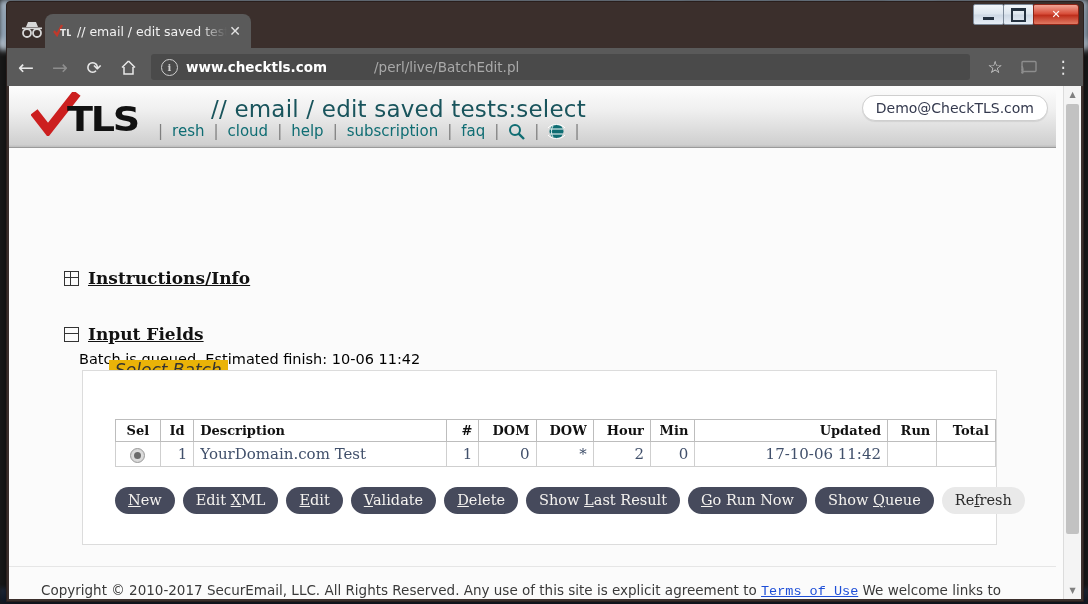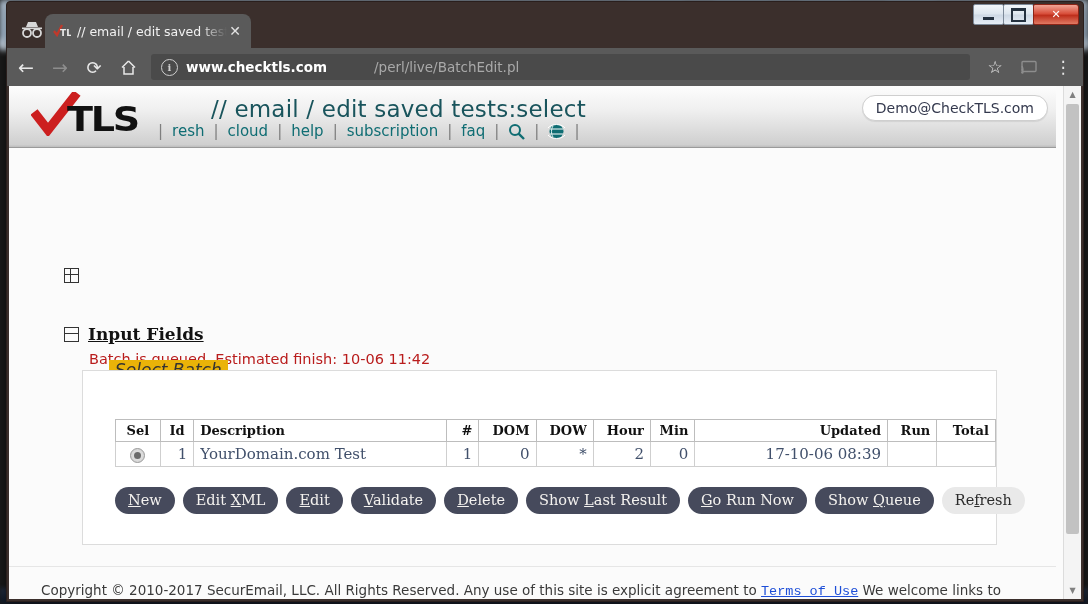--- a/index.html
+++ b/index.html
@@ -96,21 +96,21 @@
   .sect{position:absolute;font-size:17px;color:#121212;display:flex;align-items:center;}
   .sect .box{display:inline-block;width:13px;height:13px;border:1px solid #333;
              position:relative;margin-right:9px;}
   .sect .box.plus::before,.sect .box.plus::after,
   .sect .box.minus::before{content:"";position:absolute;background:#333;}
   .sect .box.plus::before{left:5px;top:0;width:1px;height:13px;}
   .sect .box.plus::after{left:0;top:5px;width:13px;height:1px;}
   .sect .box.minus::before{left:0;top:5px;width:13px;height:1px;}
   .sect .lbl{text-decoration:underline;font-weight:bold;
              font-family:"DejaVu Serif","Liberation Serif",serif;font-size:17px;}
-  #status{position:absolute;left:70px;top:203px;color:#b91c1c;font-size:14.5px;margin-left:10px;}
+  #status{position:absolute;left:70px;top:203px;color:#000000;font-size:14.5px;}
   
   #fs{position:absolute;left:73px;top:222px;width:915px;height:175px;
       border:1px solid #dcdcdc;background:#fff;box-sizing:border-box;}
   #fs-legend{position:absolute;left:100px;top:212px;background:#eab308;padding:0 6px;
              font-size:17px;color:#333;font-style:italic;}
   
   table{position:absolute;left:32px;top:48px;border-collapse:collapse;
         font-family:"DejaVu Serif","Liberation Serif",serif;}
   th{border:1px solid #bdbdbd;background:#fff;font-size:13px;color:#111;
      padding:3px 6px;font-weight:bold;white-space:nowrap;}
@@ -273,20 +273,21 @@
               </svg>
           </span>
           <span class="sep">|</span>
         </div>
       </div>
 
       <div id="body">
 
         <div class="sect" style="left:55px;top:120px;">
           <span class="box plus"></span>
+          <span class="lbl">Instructions/Info</span>
         </div>
 
         <div class="sect" style="left:55px;top:176px;">
           <span class="box minus"></span>
           <span class="lbl">Input Fields</span>
         </div>
 
         <div id="status">Batch is queued. Estimated finish: 10-06 11:42</div>
 
         <div id="fs-legend">Select Batch</div>
@@ -311,21 +312,21 @@
             <tbody>
               <tr>
                 <td class="c"><span class="radio"></span></td>
                 <td class="r">1</td>
                 <td>YourDomain.com Test</td>
                 <td class="r">1</td>
                 <td class="r">0</td>
                 <td class="r">*</td>
                 <td class="r">2</td>
                 <td class="r">0</td>
-                <td class="r">17-10-06 08:39</td>
+                <td class="r">17-10-06 11:42</td>
                 <td class="r"></td>
                 <td class="r"></td>
               </tr>
             </tbody>
           </table>
 
           <div id="btns">
             <div class="btn"><span></span><u>N</u><span>ew</span></div>
             <div class="btn"><span>Edit </span><u>X</u><span>ML</span></div>
             <div class="btn"><span></span><u>E</u><span>dit</span></div>

